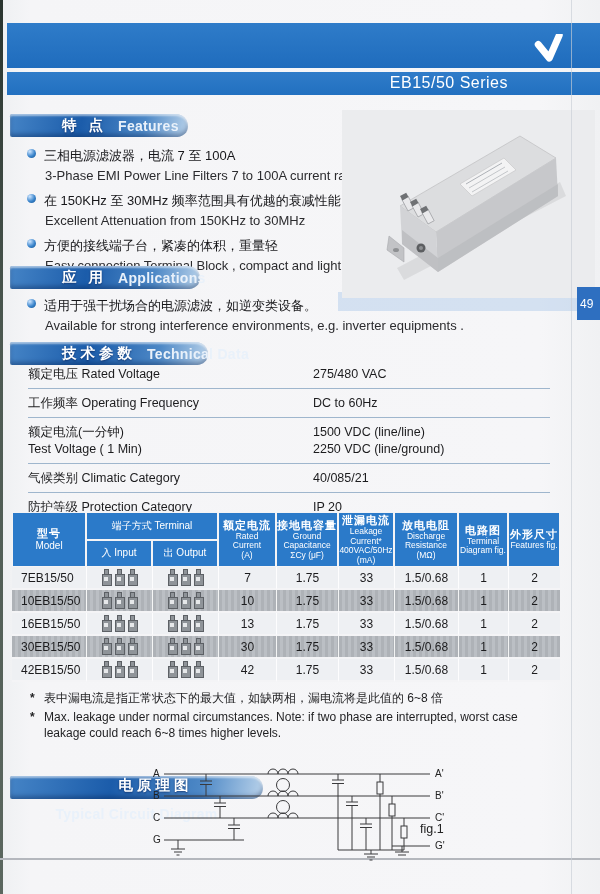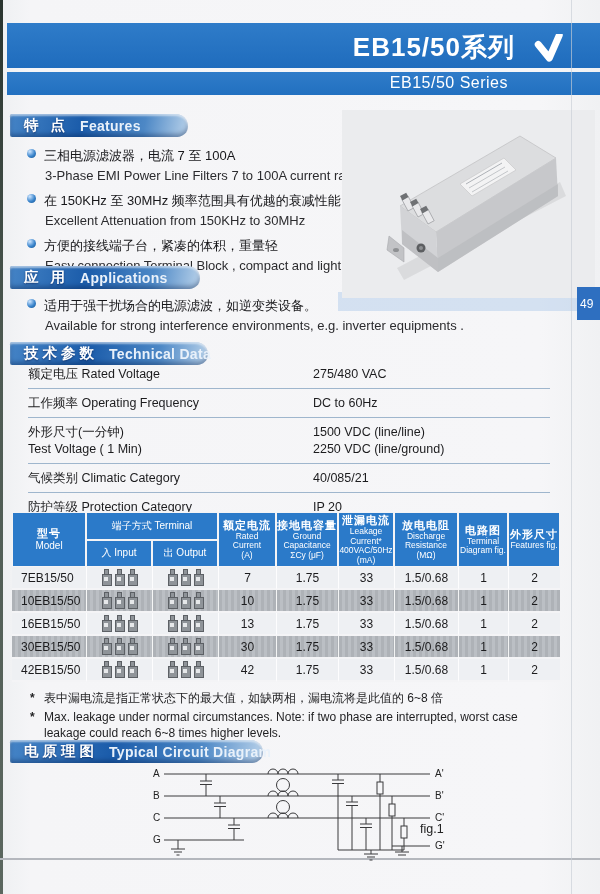--- a/index.html
+++ b/index.html
@@ -13,21 +13,21 @@
   .band2{position:absolute;left:7px;top:72px;right:0;height:23px;background:linear-gradient(#2f7cc9,#2270c0);z-index:2;}
   .title-cn{position:absolute;right:85px;top:30px;font-size:26px;font-weight:bold;color:#fff;letter-spacing:1px;z-index:3;}
   .title-en{position:absolute;right:92px;top:74px;font-size:16px;color:#fff;letter-spacing:.5px;z-index:3;}
   .hdr-arrow{position:absolute;left:532px;top:34px;z-index:4;}
 
   
   .sec{position:absolute;left:10px;height:23px;border-radius:3px 16px 14px 3px;
        background:linear-gradient(100deg,#4584c6 0%,#1b5caa 40%,#4d88c6 75%,#b9d2ea 100%);
        box-shadow:inset 0 2px 2px rgba(255,255,255,.55),inset 0 -3px 4px rgba(0,25,70,.35);
        color:#fff;display:flex;align-items:center;padding:0 14px;gap:11px;z-index:2;}
-  .sec .cn{font-size:14.5px;font-weight:bold;letter-spacing:4px;text-shadow:0 1px 2px rgba(0,20,70,.6);white-space:nowrap;}
+  .sec .cn{font-size:14.5px;font-weight:bold;letter-spacing:4px;text-shadow:0 1px 2px rgba(0,20,70,.6);white-space:nowrap;margin-left:38px;}
   .sec .en{font-size:14px;font-weight:bold;color:#e9f1fa;white-space:nowrap;letter-spacing:.3px;}
 
   
   .blist{position:absolute;left:27px;width:350px;}
   .bitem{position:relative;padding-left:17px;margin-bottom:5px;}
   .bullet{position:absolute;left:0;top:3px;width:9px;height:9px;border-radius:50%;
           background:radial-gradient(circle at 32% 28%,#cfe6ff,#3b85cc 55%,#11508f);}
   .bcn{font-size:13px;line-height:20px;color:#17171a;}
   .ben{font-size:13px;line-height:20px;color:#2b2b2e;padding-left:1px;}
 
@@ -70,21 +70,20 @@
   .page-tab{position:absolute;left:577px;top:287px;width:23px;height:33px;background:#2e6fc0;color:#fff;font-size:12px;display:flex;align-items:center;padding-left:3px;z-index:31;}
 </style>
 </head>
 <body>
 
 <div class="page">
   <div class="scan-edge"></div>
 
   <div class="band1"></div>
   <div class="band2"></div>
-  <div class="title-cn">EB15/50系列</div>
   <div class="title-en">EB15/50  Series</div>
   <svg class="hdr-arrow" width="34" height="30" viewBox="0 0 34 30">
     <path d="M7 9 L16 24 L29 3" fill="none" stroke="#ffffff" stroke-width="7" stroke-linecap="round" stroke-linejoin="round" transform="rotate(-8 17 15)"></path>
   </svg>
 
   <div class="photo-band"></div>
   <svg class="photo" width="253" height="188" viewBox="0 0 253 188">
     <rect width="253" height="188" fill="#ebecee"></rect>
     <polygon points="55,158 218,72 224,86 62,170" fill="rgba(0,0,0,0.07)"></polygon>
     <polygon points="58,96 178,26 214,48 94,122" fill="#dcdddf" stroke="#b8b9bb" stroke-width="0.6"></polygon>
@@ -158,21 +157,21 @@
     <div class="trow">
       <div class="tlabel">额定电压  Rated Voltage</div>
       <div class="tvalue">275/480 VAC</div>
     </div>
     <div class="trow">
       <div class="tlabel">工作频率  Operating Frequency</div>
       <div class="tvalue">DC to 60Hz</div>
     </div>
     <div class="trow">
       <div class="tlabel">
-        <div>外形尺寸(一分钟)</div>
+        <div>额定电流(一分钟)</div>
         <div>Test Voltage ( 1 Min)</div>
       </div>
       <div class="tvalue">
         <div>1500 VDC (line/line)</div>
         <div>2250 VDC (line/ground)</div>
       </div>
     </div>
     <div class="trow">
       <div class="tlabel">气候类别  Climatic Category</div>
       <div class="tvalue">40/085/21</div>
@@ -351,21 +350,21 @@
     <div class="fnote">
       <span class="fstar">*</span>
       <span>表中漏电流是指正常状态下的最大值，如缺两相，漏电流将是此值的 6~8 倍</span>
     </div>
     <div class="fnote" style="width:500px;">
       <span class="fstar">*</span>
       <span>Max. leakage under normal circumstances. Note: if two phase are interrupted, worst case leakage could reach 6~8 times higher levels.</span>
     </div>
   </div>
 
-  <div class="sec" id="sec-circuit" style="top:740px;width:225px;">
+  <div class="sec" id="sec-circuit" style="top:776px;width:225px;flex-direction:column;">
     <span class="cn">电原理图</span>
     <span class="en">Typical Circuit Diagram</span>
   </div>
 
   <svg class="circuit-svg" width="315" height="100" viewBox="0 0 315 100">
     <g stroke="#3a3a3c" stroke-width="1" fill="none">
 
       <line x1="16" y1="12" x2="282" y2="12"></line>
       <line x1="16" y1="34" x2="282" y2="34"></line>
       <line x1="16" y1="56" x2="282" y2="56"></line>

